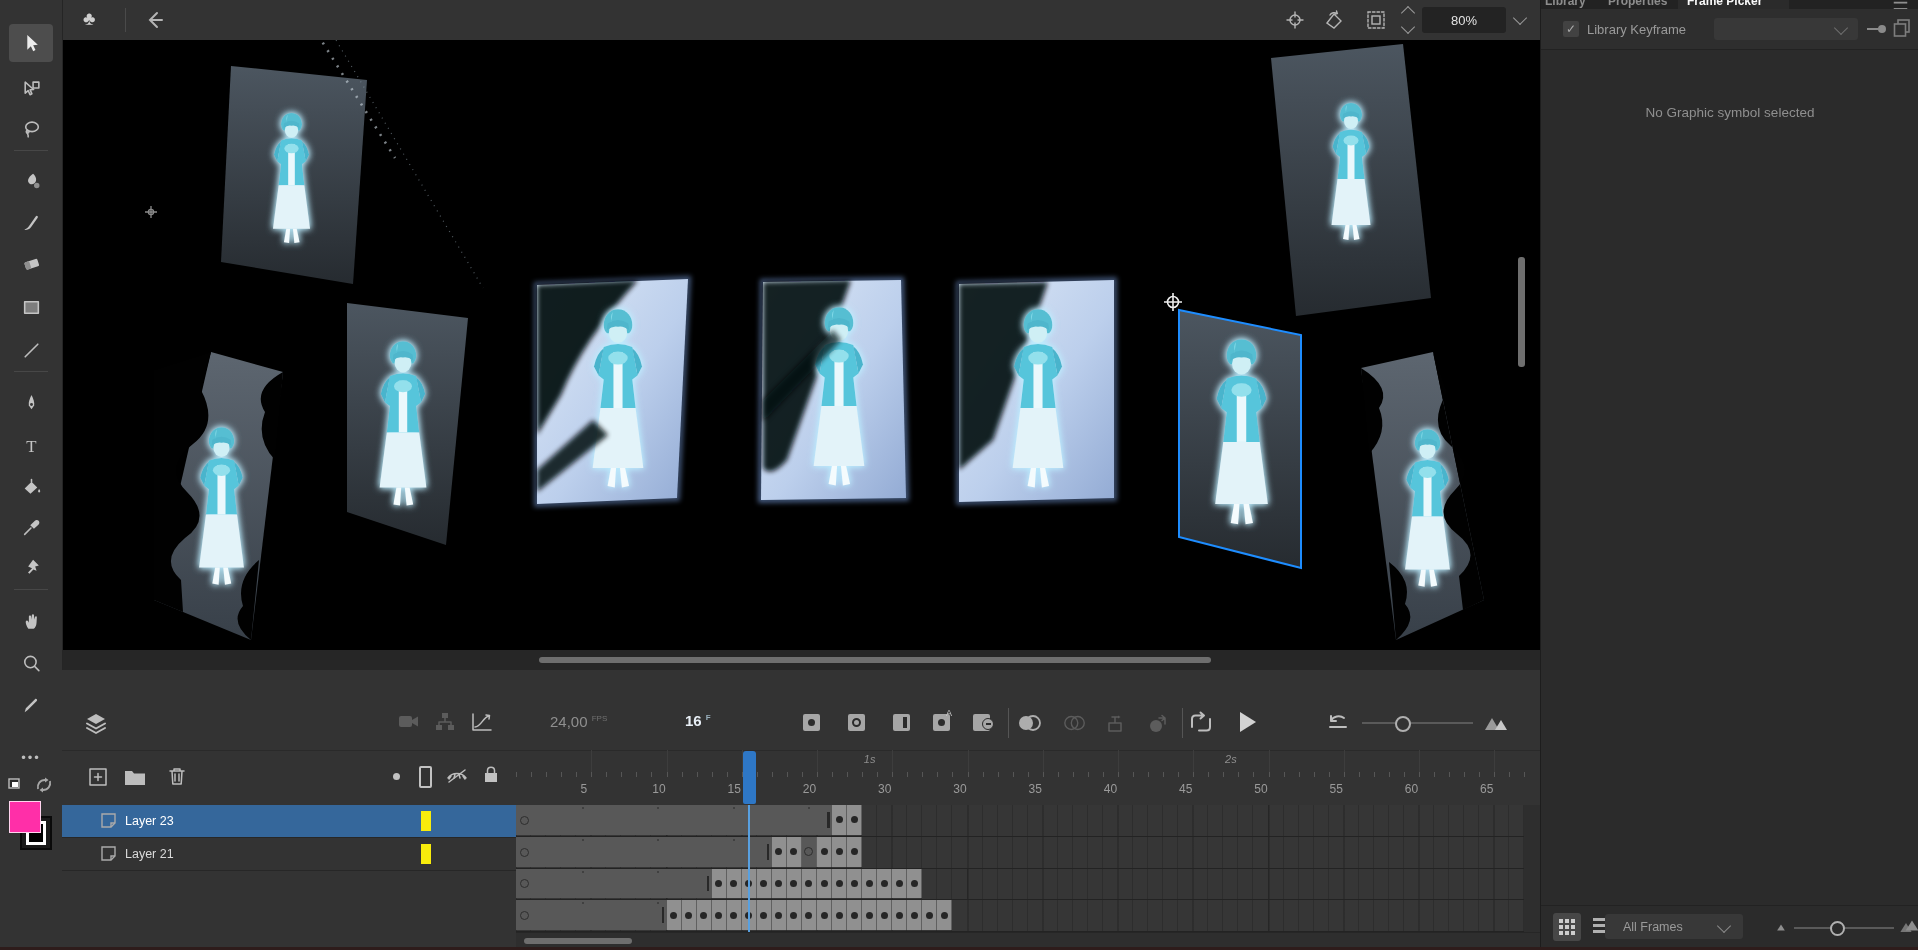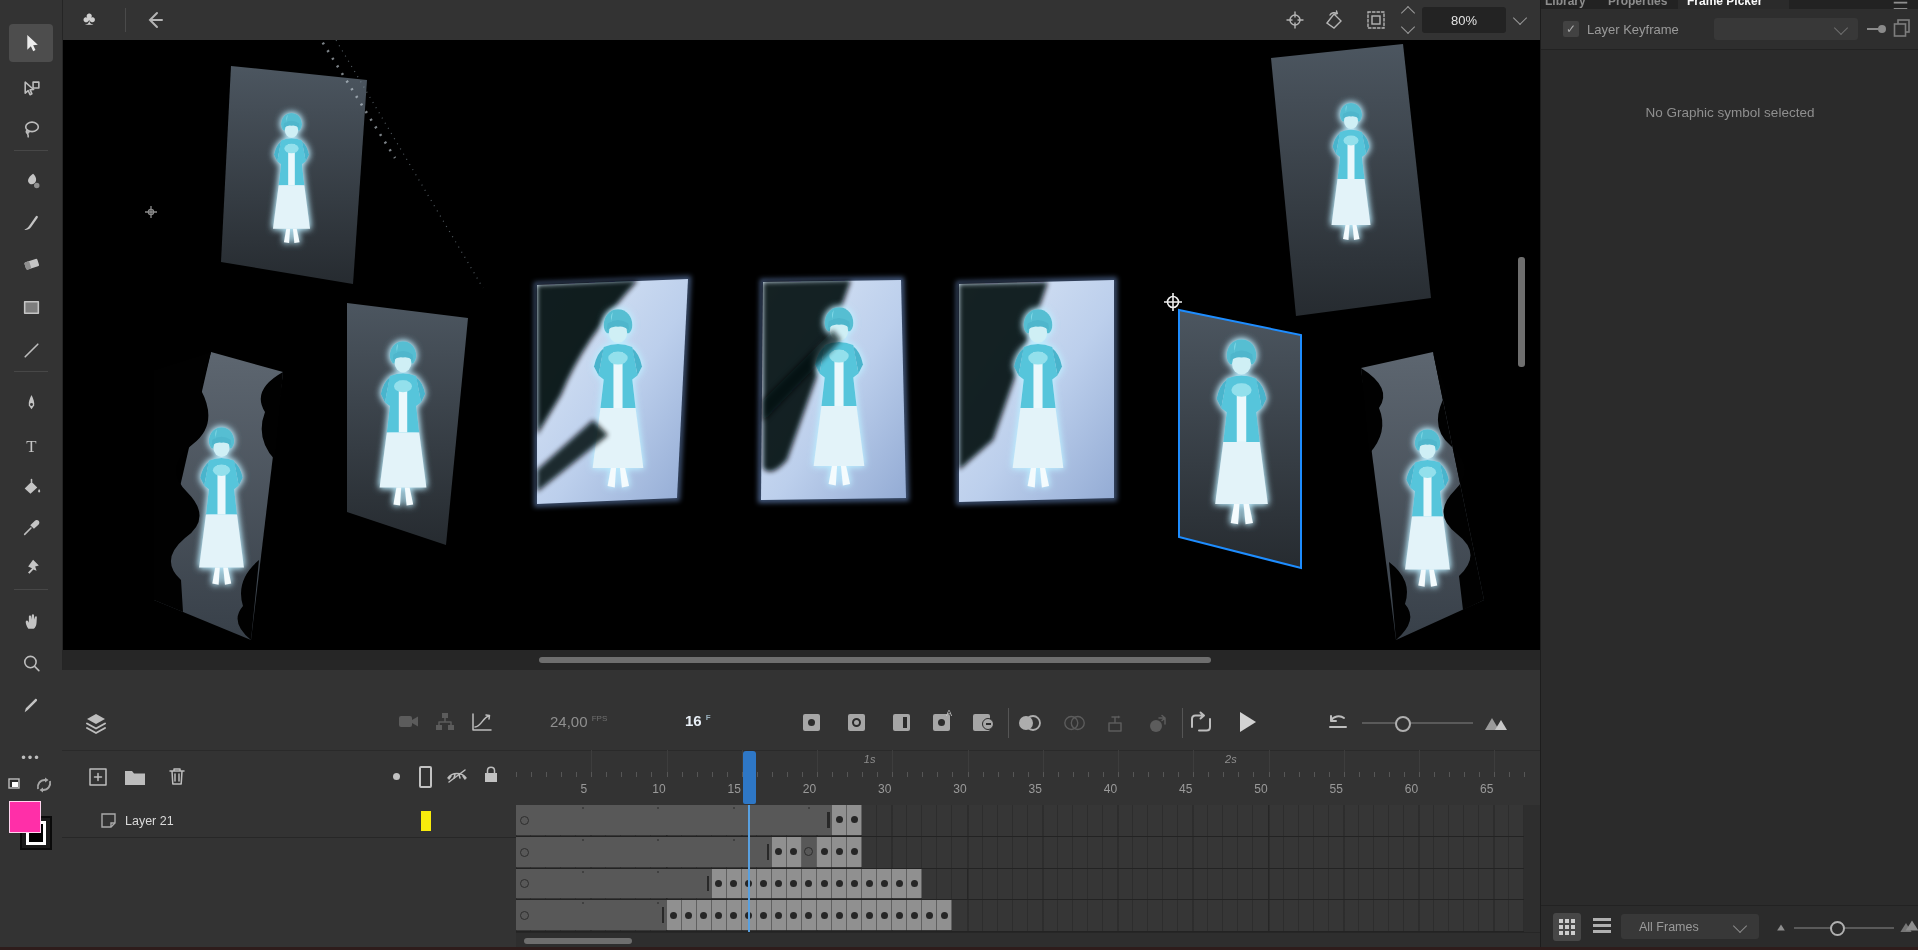--- a/index.html
+++ b/index.html
@@ -616,20 +616,28 @@
         <div class="rnum" style="left: 744.975px;">50</div>
         <div class="rnum" style="left: 820.225px;">55</div>
         <div class="rnum" style="left: 895.475px;">60</div>
         <div class="rnum" style="left: 970.725px;">65</div>
         <div class="rsecl" style="left: 353.675px;">1s</div>
         <div class="rsecl" style="left: 714.875px;">2s</div>
         <div class="" id="phmark" style="left: 226.75px;"></div>
       </div>
 
     <div id="layerlist">
+        <div class="lrow sel">
+          <div class="pageic"><svg viewBox="0 0 17 17">
+              <path d="M2 2 L15 2 L15 11 L11 15 L2 15 Z"></path>
+              <path d="M11 15 L11 11 L15 11"></path>
+            </svg></div>
+          <div class="lname">Layer 23</div>
+          <div class="oswatch" style="background: rgb(248, 236, 12);"></div>
+        </div>
         <div class="lrow">
           <div class="pageic"><svg viewBox="0 0 17 17">
               <path d="M2 2 L15 2 L15 11 L11 15 L2 15 Z"></path>
               <path d="M11 15 L11 11 L15 11"></path>
             </svg></div>
           <div class="lname">Layer 21</div>
           <div class="oswatch" style="background: rgb(248, 236, 12);"></div>
         </div>
       </div>
 
@@ -721,21 +729,21 @@
       <div class="rtab" style="left:64px;width:70px;padding-left:3px">
           <span>Properties</span>
         </div>
       <div class="rtab active" style="left:137px;width:102px;padding-left:9px">
           <span>Frame Picker</span>
         </div>
       <div class="abs hamb" style="left:352px;top:1px;transform:scale(.9)"></div>
     </div>
     <div id="ckrow">
       <div class="checkbox">✓</div>
-      <span class="abs" style="left:46px;top:13px;color:#9a9a9a;font-size:13px">Layer Keyframe</span>
+      <span class="abs" style="left:46px;top:13px;color:#9a9a9a;font-size:13px">Library Keyframe</span>
       <div class="ddown" style="left:173px;top:9px;width:144px;height:22px">
         <div class="chev" style="position:absolute;right:12px;top:5px;border-color:#6e6e6e"></div>
         </div>
       <svg class="abs" style="left:325px;top:14px" width="22" height="12" viewBox="0 0 22 12">
         <path d="M1 6 L13 6" stroke="#8a8a8a" stroke-width="2"></path>
           <circle cx="16" cy="6" r="4" fill="#8a8a8a"></circle>
         </svg>
       <svg class="abs" style="left:352px;top:9px" width="18" height="20" viewBox="0 0 18 20">
         <rect x="5" y="2" width="11" height="12" fill="none" stroke="#7d7d7d" stroke-width="1.6"></rect>
           <rect x="1.5" y="6" width="11" height="12" fill="#2e2e2e" stroke="#7d7d7d" stroke-width="1.6"></rect>
@@ -757,21 +765,21 @@
               <rect x="6" y="12" width="4" height="4"></rect>
               <rect x="12" y="12" width="4" height="4"></rect>
             </g>
           </svg>
         </div>
       <div class="abs" style="left:52px;top:12px">
         <div style="width:18px;height:3px;background:#b0b0b0;margin-bottom:3px"></div>
         <div style="width:18px;height:3px;background:#b0b0b0;margin-bottom:3px"></div>
         <div style="width:18px;height:3px;background:#b0b0b0"></div>
         </div>
-      <div class="ddown" style="left:80px;top:8px;width:138px;height:25px">
+      <div class="ddown" style="left:64px;top:8px;width:138px;height:25px">
         <span style="margin-left:18px;color:#9a9a9a;font-size:12.5px">All Frames</span>
         <div class="chev" style="position:absolute;right:14px;top:7px;border-color:#8a8a8a"></div>
         </div>
       <div class="abs mountain" style="left:233px;top:16px;transform:scale(.55)"></div>
       <div class="abs" style="left:253px;top:21px;width:100px;height:2px;background:#5a5a5a">
         <div style="position:absolute;left:36px;top:-6px;width:11px;height:11px;border:2px solid #b0b0b0;border-radius:50%;background:#2b2b2b"></div>
         </div>
       <div class="abs" style="left:358px;top:14px">
         <div class="mountain" style="transform:scale(.8);position:absolute;left:0;top:2px;border-bottom-color:#777"></div>
         <div class="mountain" style="transform:scale(.9);position:absolute;left:6px;top:0"></div>

